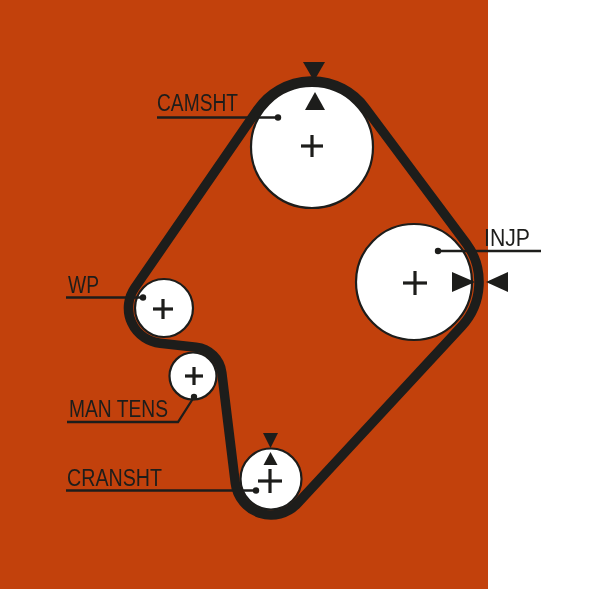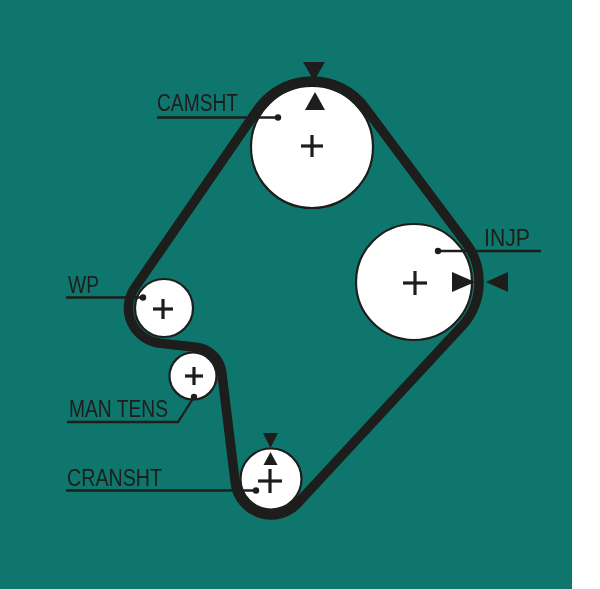--- a/index.html
+++ b/index.html
@@ -5,23 +5,23 @@
   html, body {
     margin: 0;
     padding: 0;
     background: #ffffff;
     width: 600px;
     height: 589px;
     overflow: hidden;
   }
   .stage {
     position: relative;
-    width: 572px;
+    width: 488px;
     height: 589px;
-    background: #0f766e;
+    background: #c2410c;
   }
   svg {
     display: block;
   }
   .label-text {
     font-family: "Liberation Sans", sans-serif;
     font-size: 23.5px;
     fill: #1d1d1b;
   }
 </style>

